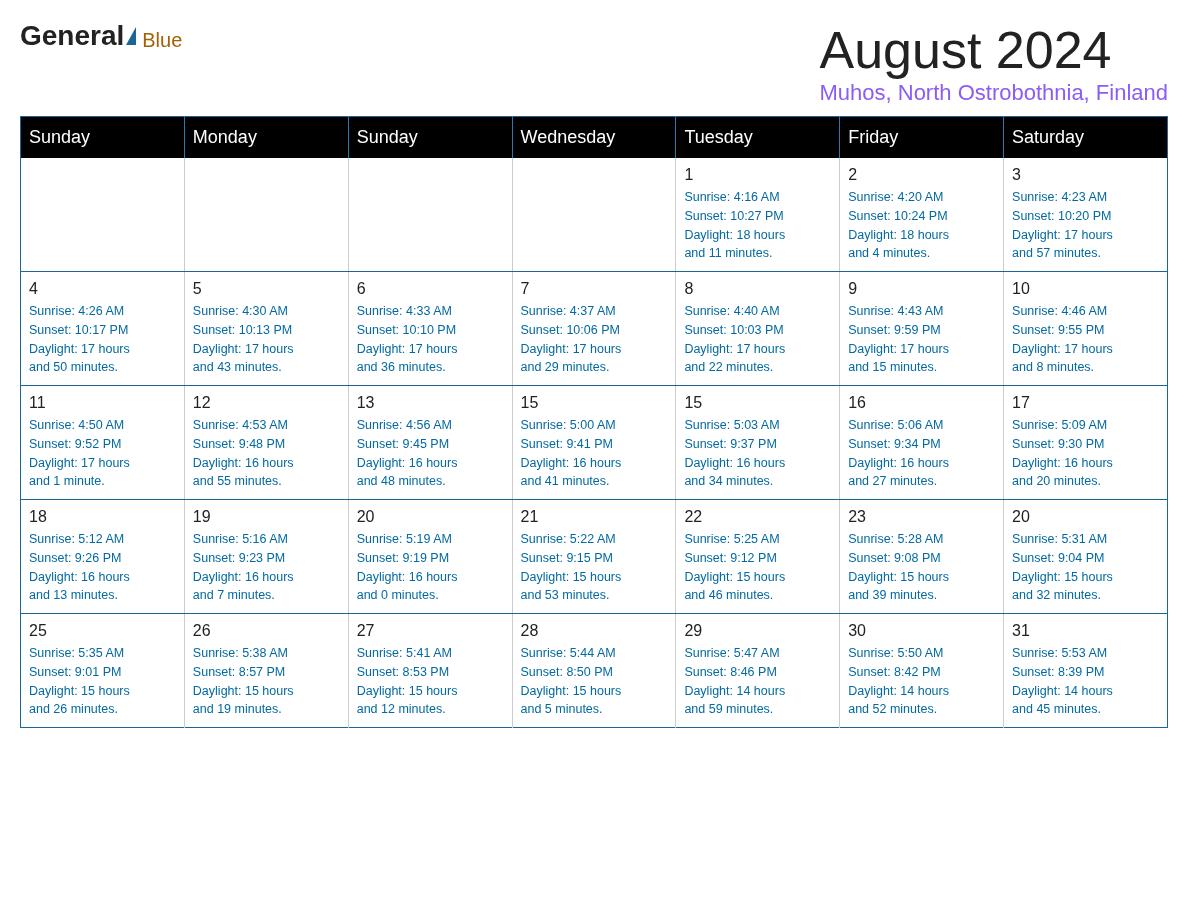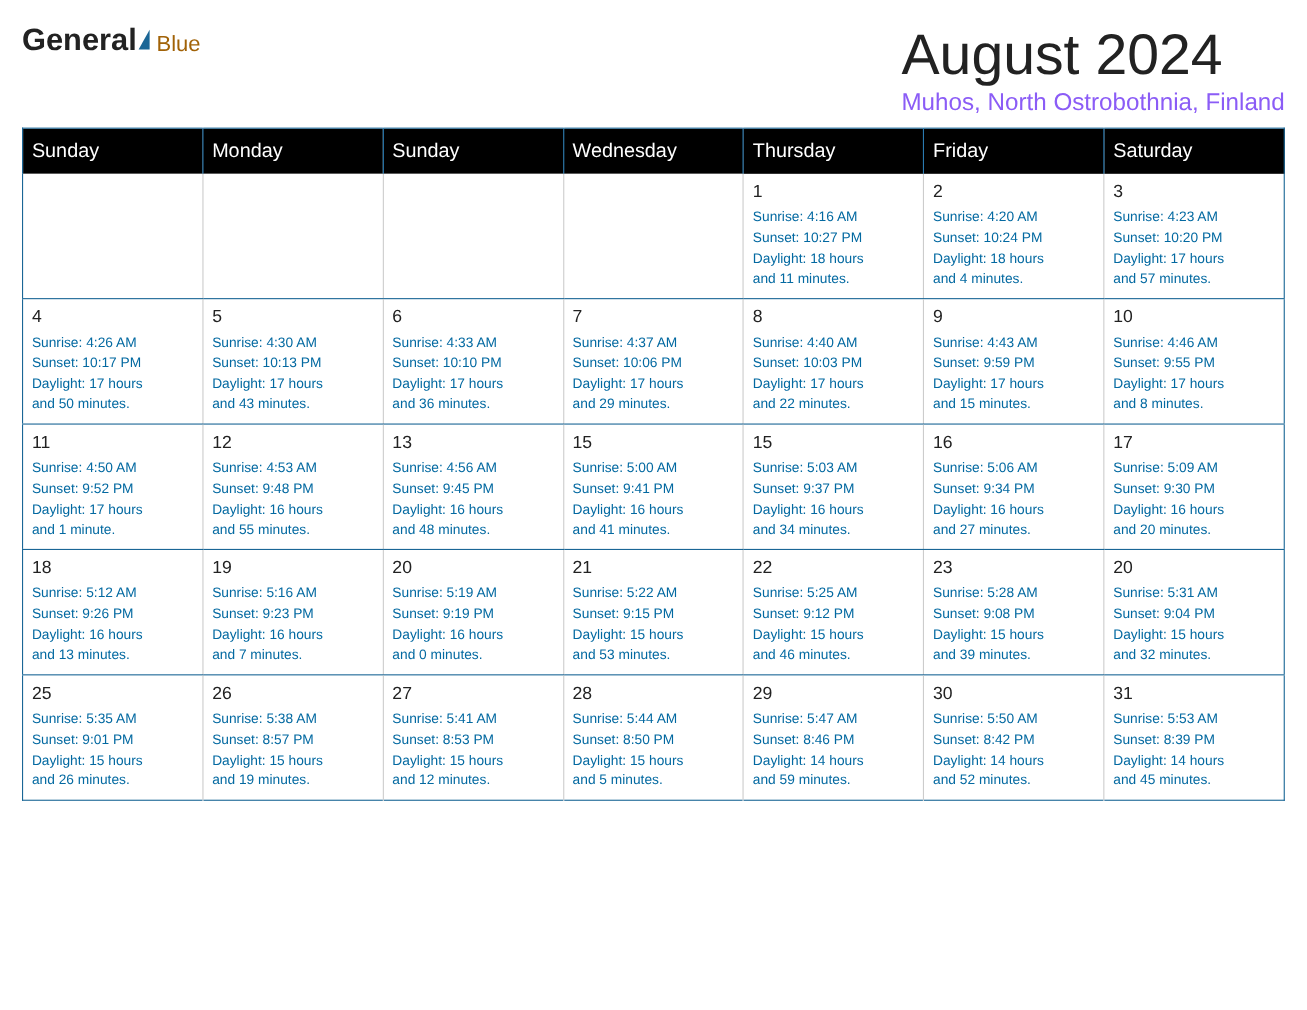--- a/index.html
+++ b/index.html
@@ -124,21 +124,21 @@
   </div>
 </div>
 
 <table class="calendar">
   <thead>
     <tr>
     <th>Sunday</th>
         <th>Monday</th>
         <th>Sunday</th>
         <th>Wednesday</th>
-        <th>Thursday</th>
+        <th>Tuesday</th>
         <th>Friday</th>
         <th>Saturday</th>
       </tr>
   </thead>
   <tbody id="calendar-body">
   <tr>
         <td class="empty-cell"></td>
         <td class="empty-cell"></td>
         <td class="empty-cell"></td>
         <td class="empty-cell"></td>

